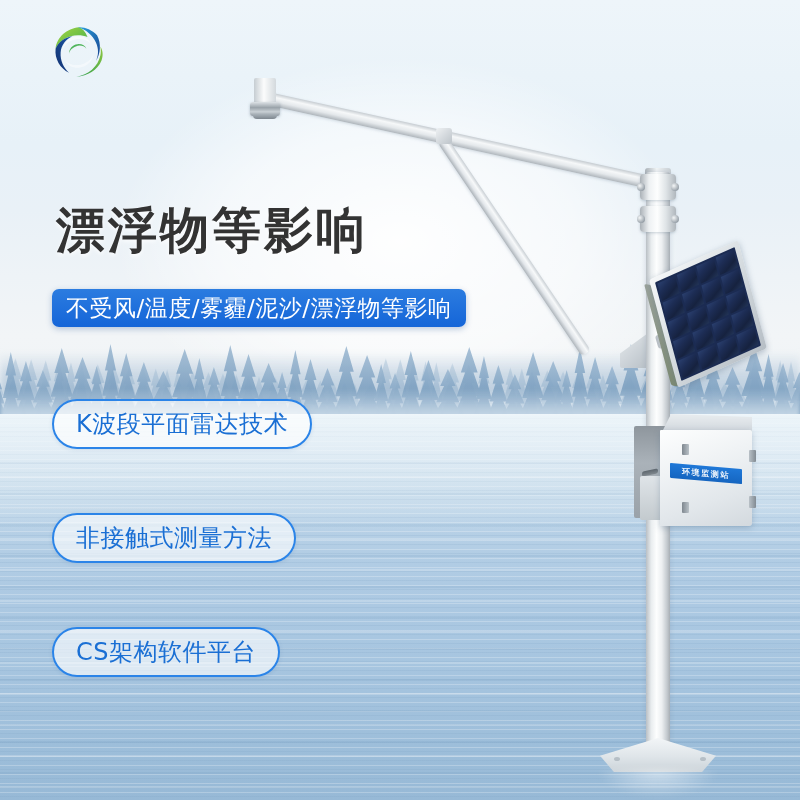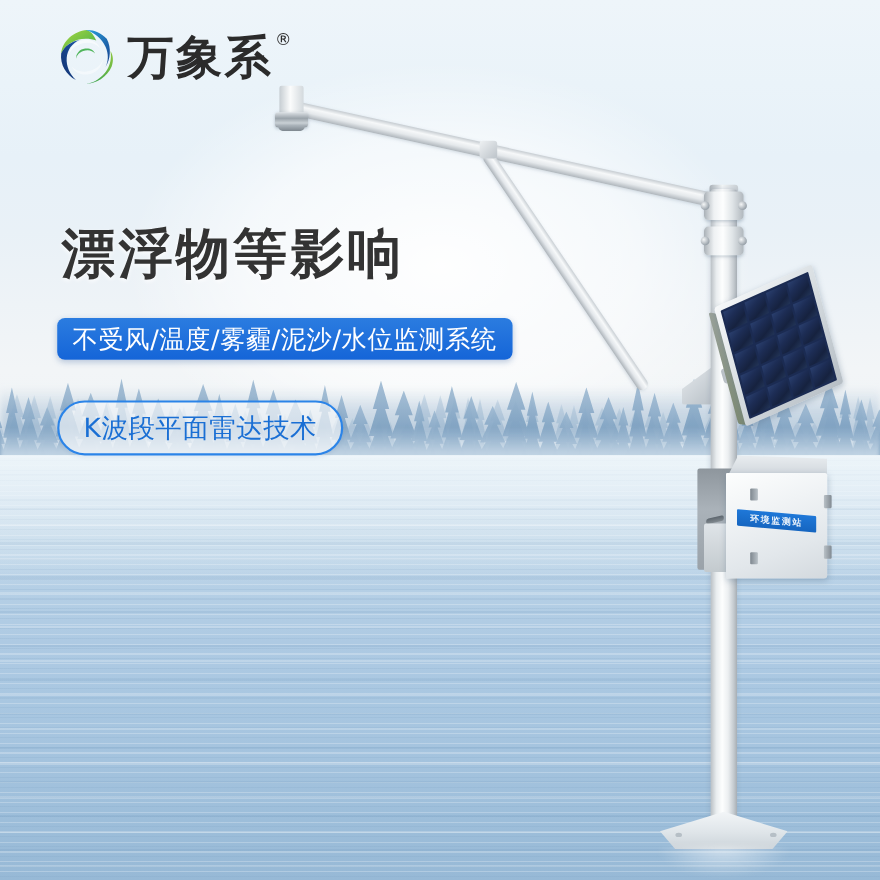--- a/index.html
+++ b/index.html
@@ -356,20 +356,21 @@
   }
   .feature {
     height:50px;
     padding:4px 22px;
     display:flex; align-items:center; justify-content:center;
     background:rgba(255,255,255,.62);
     border:2px solid #2b84e8;
     border-radius:26px;
     box-shadow:0 1px 4px rgba(40,90,150,.12);
     align-self:flex-start;
+    margin-top:35px;
   }
   .feature span {
     color:#1a6fd4;
     font-size:24px;
     font-weight:400;
     letter-spacing:.5px;
     white-space:nowrap;
     font-family:"DejaVu Sans","Liberation Sans",sans-serif;
   }
 </style>
@@ -605,31 +606,33 @@
         </defs>
         <path d="M52 6C30 8 12 24 10 44c6-14 22-24 40-24 6 0 12 1 17 3-4-9-9-15-15-17z" fill="url(#gG1)"></path>
         <path d="M84 20C74 10 62 5 50 6c14 4 26 14 32 27 5 11 5 23 0 33 8-12 10-31 2-46z" fill="url(#gB1)"></path>
         <path d="M10 44c-2 18 8 35 24 43-10-9-16-22-15-36 1-13 9-24 21-29-13 2-25 10-30 22z" fill="url(#gB2)"></path>
         <path d="M90 56c-4 20-22 36-43 38 20-1 38-12 45-29 3-8 3-17-2-25 1 6 1 11 0 16z" fill="url(#gG2)"></path>
         <path d="M38 30c12-6 27-4 35 5-4-9-14-14-25-13-14 1-25 12-26 26 2-8 8-15 16-18z" fill="#ffffff" opacity=".55"></path>
         <path d="M62 70c-12 6-27 4-35-5 4 9 14 14 25 13 14-1 25-12 26-26-2 8-8 15-16 18z" fill="#ffffff" opacity=".45"></path>
         <path d="M46 40c7-3 15-1 19 4-2-6-9-9-16-8-9 1-15 8-15 17 1-6 6-11 12-13z" fill="#3fae4a" opacity=".9"></path>
       </svg>
     </div>
-    <div class="brand-name">
-      <span>万象系</span>
-      <span class="brand-rtm">®</span>
-    </div>
   </div>
 
   <h1 class="headline">漂浮物等影响</h1>
 
   <div class="subbanner">
-    <span>不受风/温度/雾霾/泥沙/水位监测系统</span>
+    <span>不受风/温度/雾霾/泥沙/漂浮物等影响</span>
   </div>
 
   <div class="features" id="feature-list">
       <div class="feature">
         <span>K波段平面雷达技术</span>
       </div>
+      <div class="feature">
+        <span>非接触式测量方法</span>
+      </div>
+      <div class="feature">
+        <span>CS架构软件平台</span>
+      </div>
     </div>
 
 </div>
 
 </body></html>

